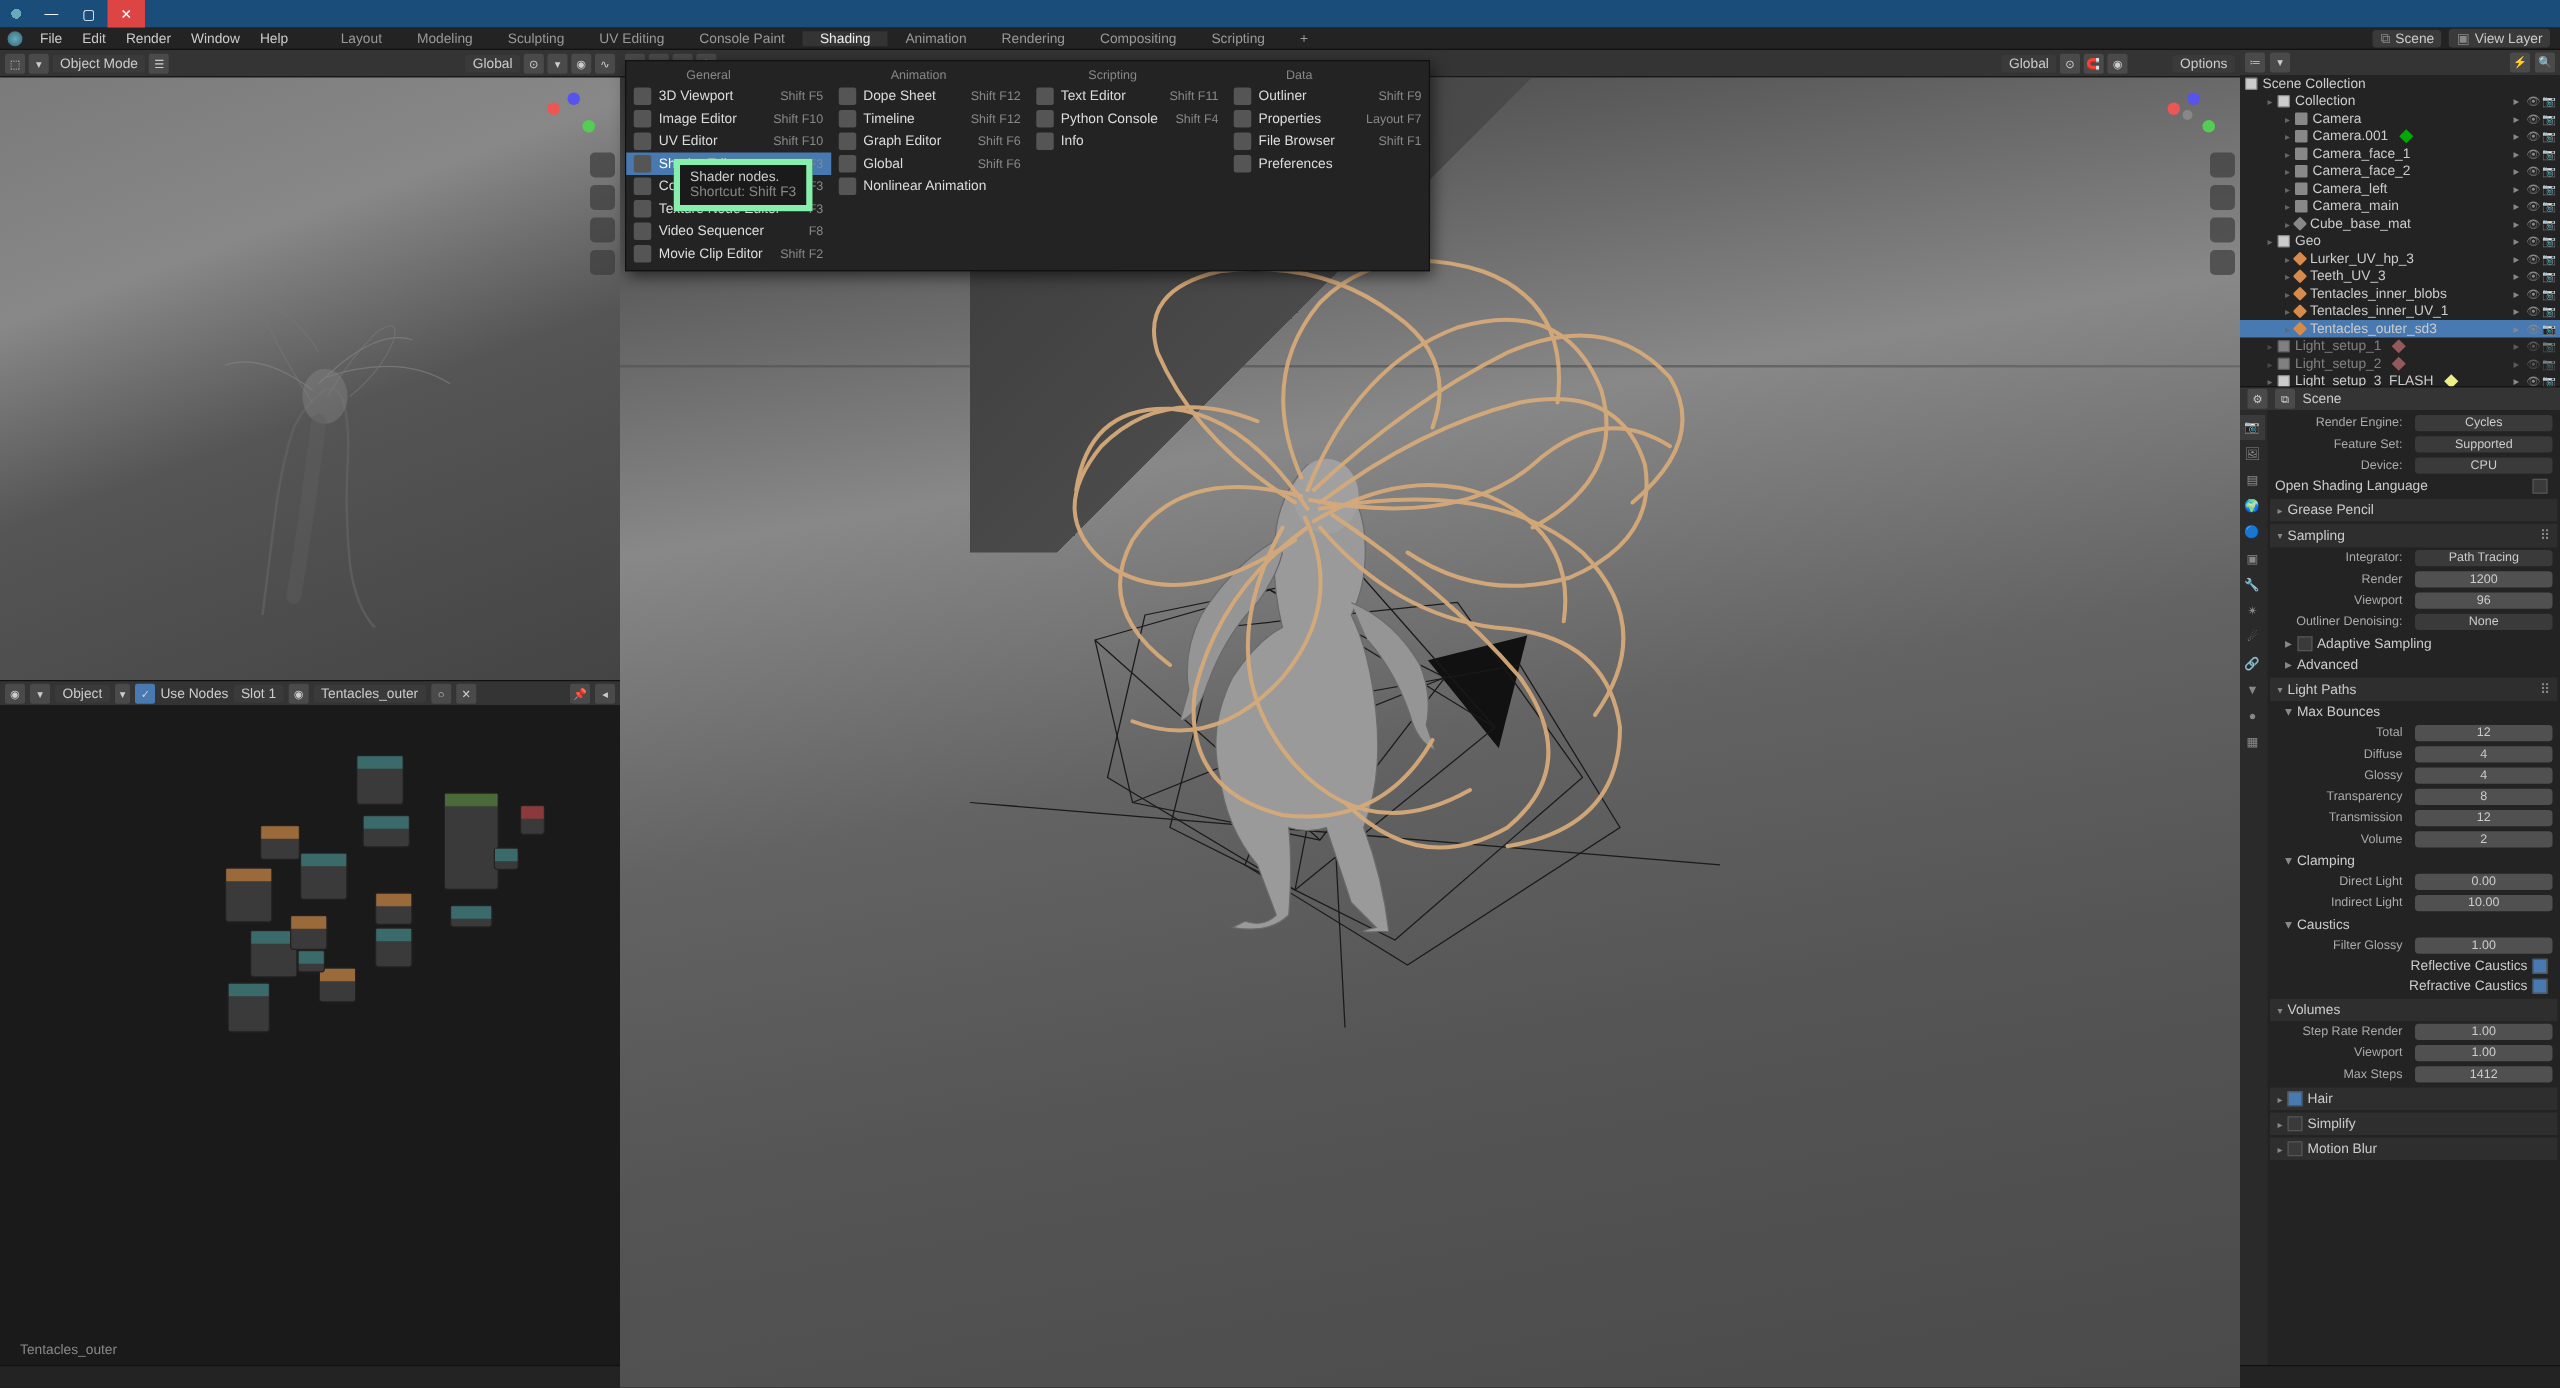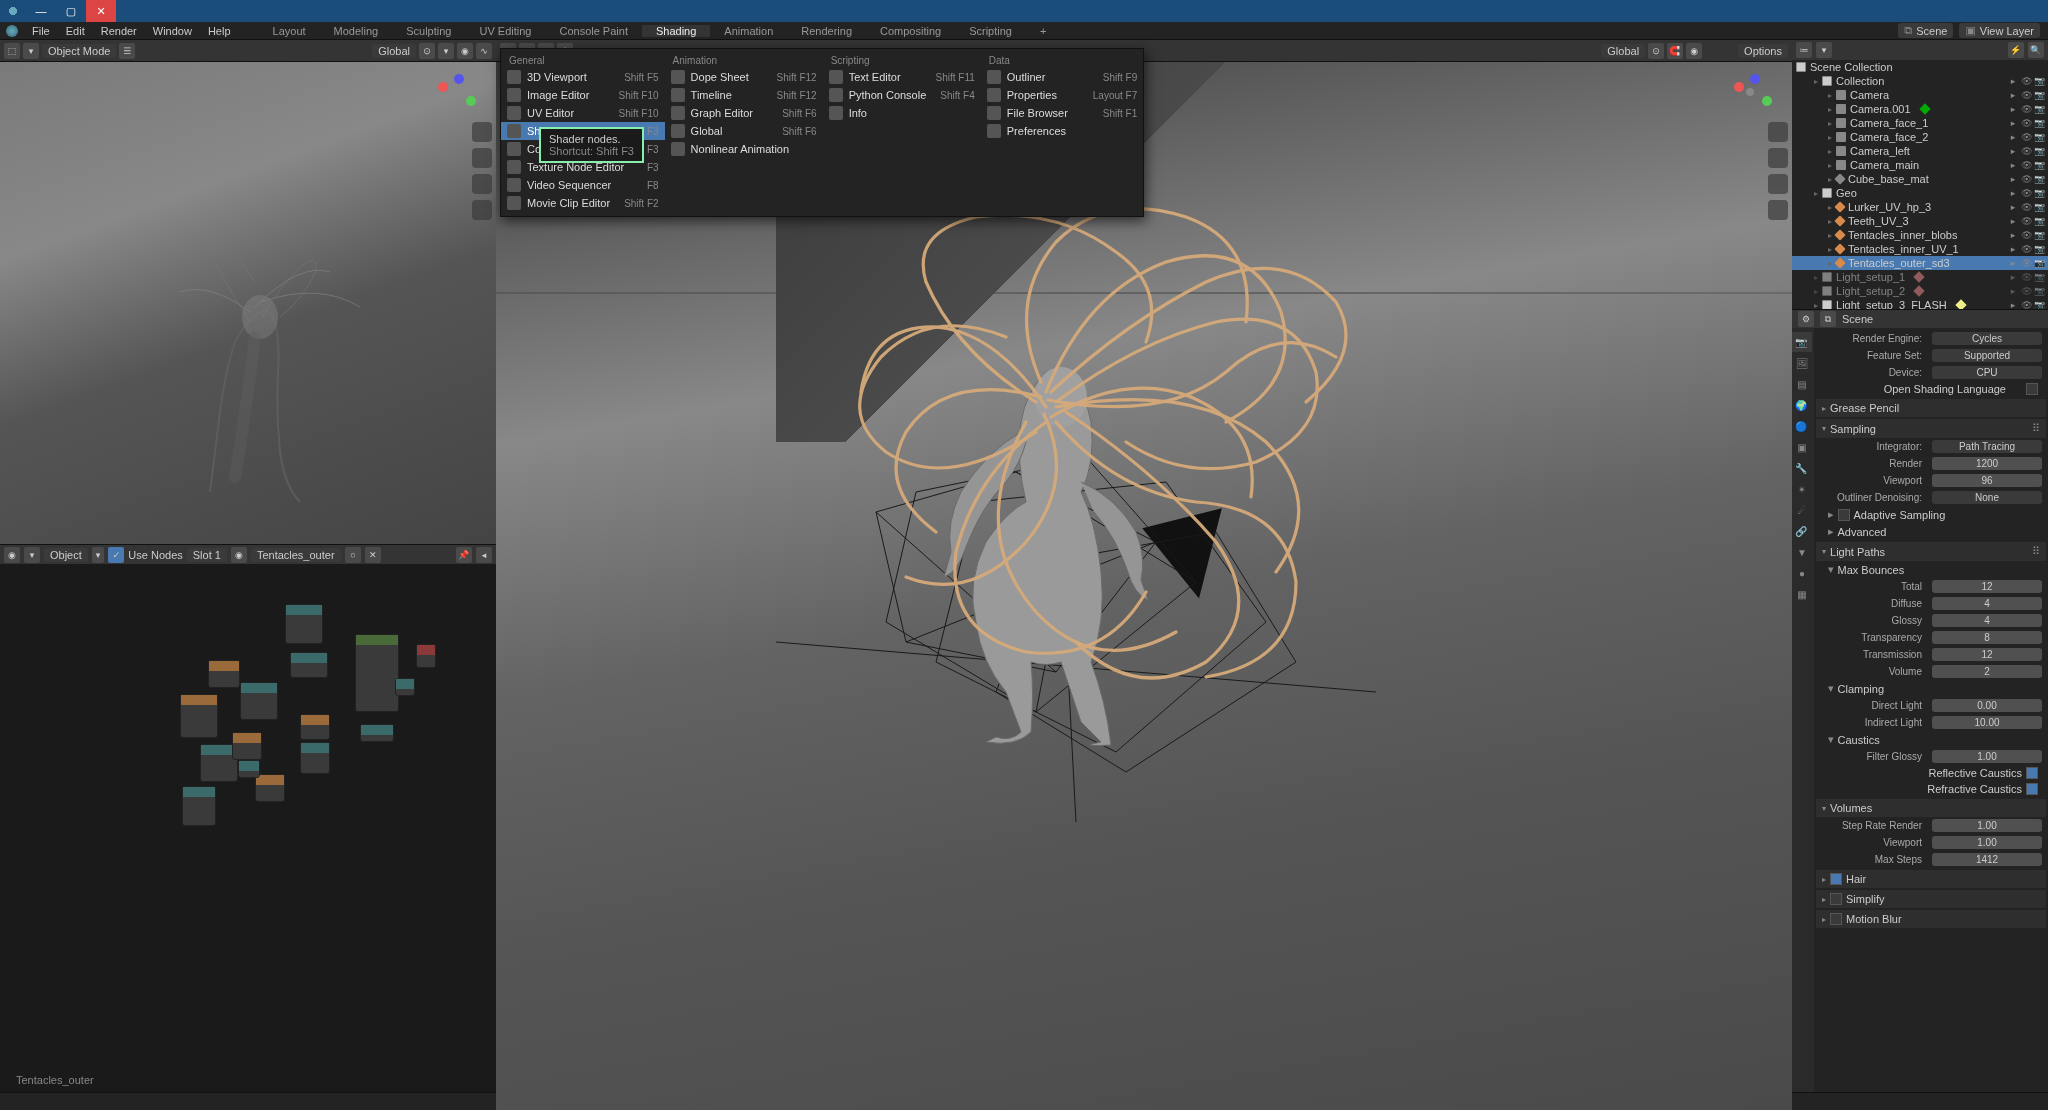--- a/index.html
+++ b/index.html
@@ -65,27 +65,27 @@
 .node.orange .hdr { background: #9a6a3a; }
 .node.green .hdr { background: #4a6a3a; }
 .node.red .hdr { background: #8a3a3a; }
 .node-label { position: absolute; bottom: 6px; left: 16px; color: #888; }
 
 
 .editor-popup { position: absolute; left: 500px; top: 48px; background: #232323; border: 1px solid #111; z-index: 200; box-shadow: 2px 4px 12px rgba(0,0,0,0.6); }
 .ep-title { padding: 4px 8px; color: #888; font-size: 10px; }
 .ep-cols { display: flex; }
 .ep-col { padding: 4px 0; }
-.ep-colhdr { padding: 2px 8px; color: #888; font-size: 10px; }
+.ep-colhdr { padding: 2px 8px; color: #888; font-size: 10px; margin-left: 40px; }
 .ep-item { display: flex; align-items: center; padding: 2px 6px; gap: 6px; color: #ddd; white-space: nowrap; }
 .ep-item.hover { background: #4879b0; color: #fff; }
 .ep-ico { width: 14px; height: 14px; background: #555; border-radius: 2px; display: flex; align-items: center; justify-content: center; font-size: 8px; }
 .ep-label { min-width: 72px; }
 .ep-kb { margin-left: auto; color: #888; font-size: 10px; padding-left: 8px; }
-.ep-tooltip { position: absolute; left: 38px; top: 78px; background: #1a1a1a; border: 2px solid #86efac; padding: 4px 8px; }
+.ep-tooltip { position: absolute; left: 38px; top: 78px; background: #1a1a1a; border: 5px solid #86efac; padding: 4px 8px; }
 
 
 .outliner { height: 250px; background: #232323; overflow: hidden; border-bottom: 1px solid #111; }
 .out-header { height: 20px; background: #343434; display: flex; align-items: center; padding: 0 4px; gap: 4px; }
 .out-row { display: flex; align-items: center; padding: 0 4px; height: 14px; gap: 4px; font-size: 10px; color: #ccc; position: relative; }
 .out-row.sel { background: #4879b0; }
 .out-row .indent { display: inline-block; }
 .out-ico { width: 10px; height: 10px; background: #555; border-radius: 1px; display: inline-block; }
 .out-ico.cam { background: #888; }
 .out-ico.mesh { background: #d88a4a; transform: rotate(45deg); width:8px; height:8px; }
@@ -585,21 +585,21 @@
             <div class="val">Cycles</div>
           </div>
         <div class="p-row">
             <div class="lab">Feature Set:</div>
             <div class="val">Supported</div>
           </div>
         <div class="p-row">
             <div class="lab">Device:</div>
             <div class="val">CPU</div>
           </div>
-        <div class="p-row" style="justify-content:flex-end; padding-right:8px;gap:20px;">
+        <div class="p-row" style="justify-content:space-between; padding-right:8px;gap:20px;">
             <span>Open Shading Language</span>
             <div class="p-check"></div>
           </div>
 
         <div class="p-panel-hdr">
             <span class="tri">▸</span>
             <span>Grease Pencil</span>
           </div>
         <div class="p-panel-hdr">
             <span class="tri">▾</span>

